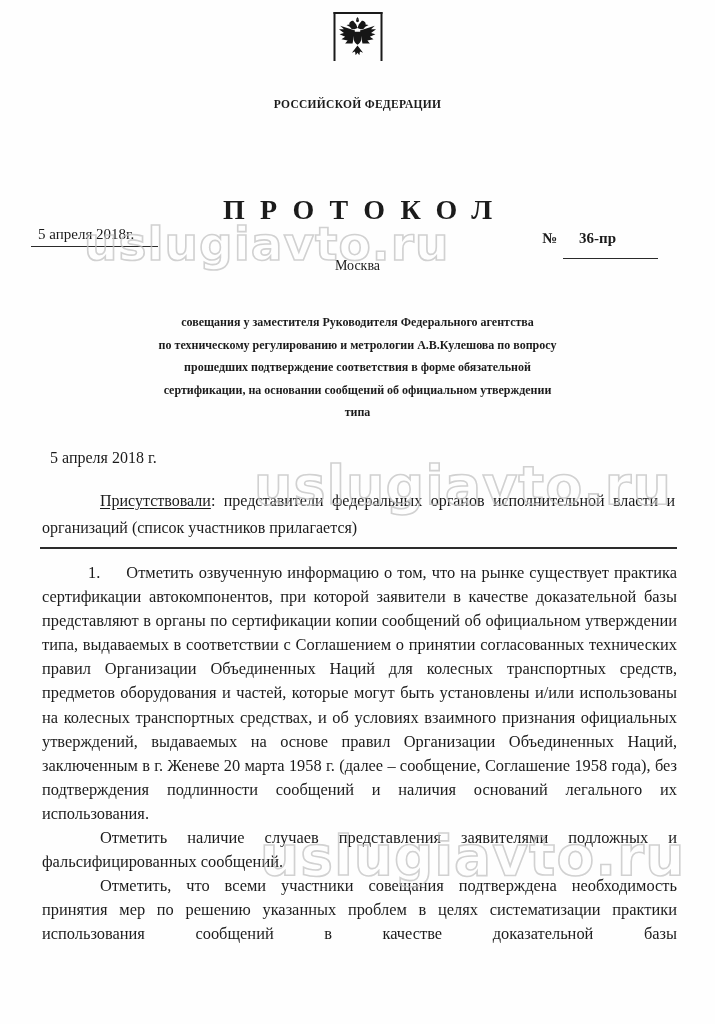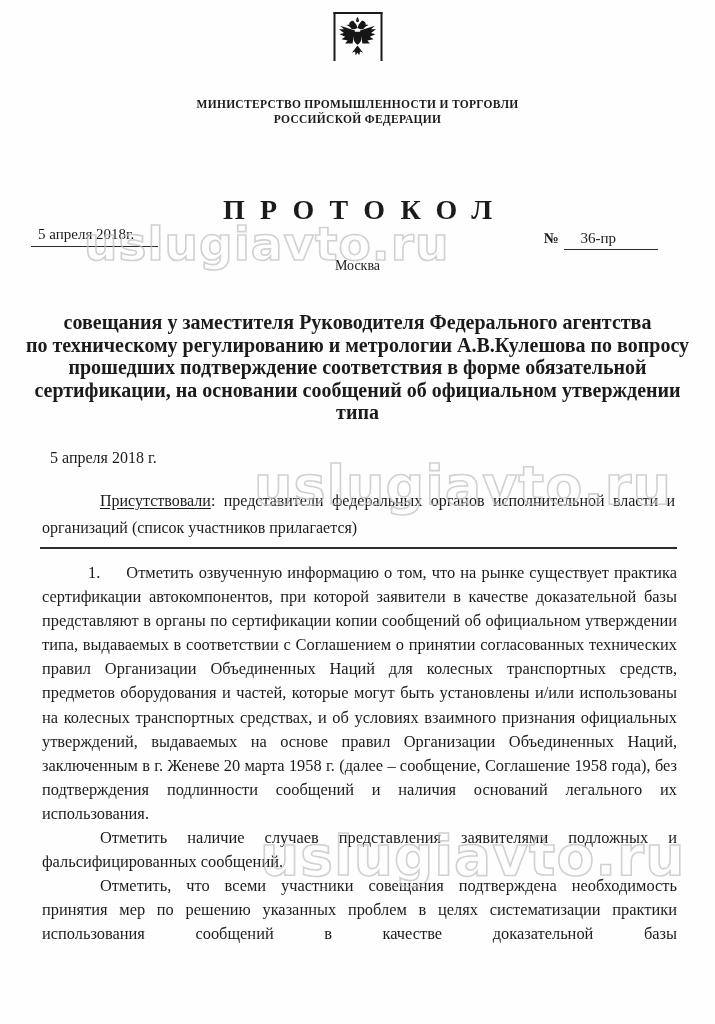--- a/index.html
+++ b/index.html
@@ -90,42 +90,42 @@
     justify-content: space-between;
     align-items: flex-end;
     font-size: 15px;
   }
   .u-date {
     border-bottom: 1.4px solid #2a2a2a;
     padding: 0 24px 3px 7px;
   }
   .num-group { font-weight: bold; }
   .u-num {
-    font-weight: normal;
+    font-weight: bold;
     border-bottom: 1.4px solid #2a2a2a;
-    padding: 0 42px 3px 16px;
+    padding: 0 42px 12px 16px;
     margin-left: 6px;
     text-align: center;
   }
   .city {
     position: absolute;
     top: 258px;
     width: 100%;
     text-align: center;
     font-size: 14px;
   }
 
   
   .subject {
     position: absolute;
     top: 311px;
     width: 100%;
     text-align: center;
     font-weight: bold;
-    font-size: 20px;
+    font-size: 12px;
     line-height: 22.5px;
   }
 
   
   .meeting-date {
     position: absolute;
     top: 449px;
     left: 50px;
     font-size: 16px;
   }
@@ -183,21 +183,20 @@
         <path d="M39 6 c4 0 7 3 6 6 l5 1 -6 3 c-1 3 -4 4 -7 4 l-5 -2 2 -6 Z"></path>
         <path d="M28 22 L4 14 l6 6 -8 0 8 6 -7 2 9 4 -6 4 10 2 -4 5 12 0 Z"></path>
         <path d="M36 22 L60 14 l-6 6 8 0 -8 6 7 2 -9 4 6 4 -10 2 4 5 -12 0 Z"></path>
         <path d="M26 24 h12 v12 c0 4 -3 7 -6 9 c-3 -2 -6 -5 -6 -9 Z"></path>
         <path d="M32 46 l-9 12 5 -2 1 6 3 -4 3 4 1 -6 5 2 Z"></path>
       </g>
     </svg>
   </div>
 
   <div class="ministry">
-    <div>МИНИСТЕРСТВО ПРОМЫШЛЕННОСТИ И ТОРГОВЛИ</div>
     <div>РОССИЙСКОЙ ФЕДЕРАЦИИ</div>
   </div>
 
 
   <div class="doc-title">ПРОТОКОЛ</div>
 
   <div class="meta-row">
     <span class="u-date">5 апреля 2018г.</span>
     <span class="num-group">
       <span>№</span><span class="u-num">36-пр</span>

